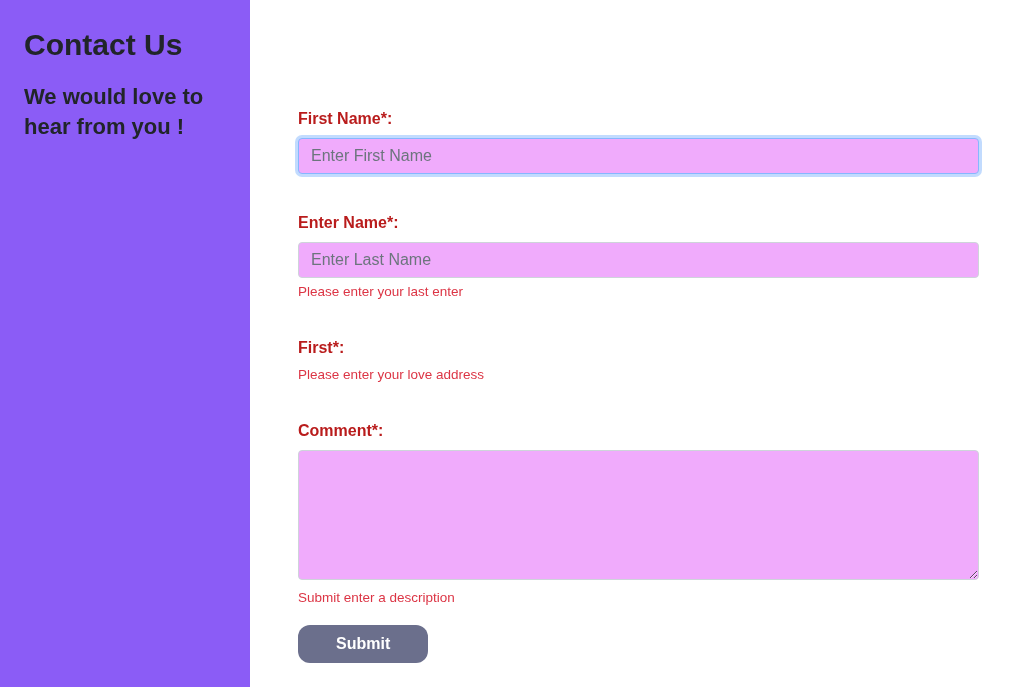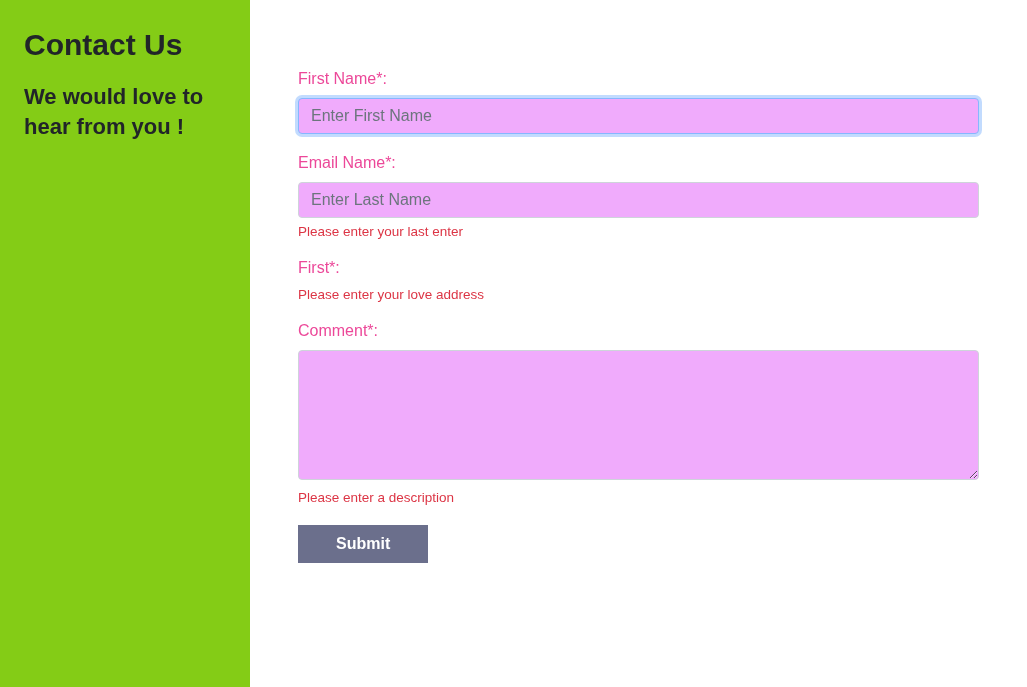--- a/index.html
+++ b/index.html
@@ -9,21 +9,21 @@
     }
     body {
       font-family: 'Segoe UI', Tahoma, Geneva, Verdana, sans-serif;
       display: flex;
       width: 1027px;
       height: 687px;
       background: #fff;
     }
     .sidebar {
       width: 250px;
-      background: #84cc16;
+      background: #8b5cf6;
       padding: 28px 24px;
       flex-shrink: 0;
     }
     .sidebar h1 {
       font-size: 30px;
       font-weight: 700;
       color: #212529;
       margin-bottom: 20px;
     }
     .sidebar h2 {
@@ -35,24 +35,25 @@
     .main {
       flex: 1;
       padding: 70px 48px 40px 48px;
       overflow-y: auto;
     }
     .form-group {
       margin-bottom: 20px;
     }
     .form-label {
       font-size: 16px;
-      font-weight: 400;
-      color: #ec4899;
+      font-weight: 700;
+      color: #b91c1c;
       display: block;
       margin-bottom: 10px;
+      margin-top: 40px;
     }
     .form-control {
       width: 100%;
       padding: 8px 12px;
       font-size: 16px;
       font-family: inherit;
       border: 1px solid #ced4da;
       border-radius: 4px;
       color: #495057;
       background: #f0abfc;
@@ -75,21 +76,21 @@
       margin-top: 6px;
       display: block;
     }
     .submit-btn {
       background: #6b6f8c;
       color: #fff;
       border: none;
       padding: 10px 38px;
       font-size: 16px;
       font-weight: 600;
-      border-radius: 0;
+      border-radius: 12px;
       cursor: pointer;
       font-family: inherit;
     }
   </style>
 </head>
 <body>
 
 <aside class="sidebar">
   <h1>Contact Us</h1>
   <h2>We would love to hear from you !</h2>
@@ -97,32 +98,32 @@
 
 <main class="main">
   <form>
 
     <div class="form-group">
       <label class="form-label">First Name*:</label>
       <input type="text" class="form-control focused" placeholder="Enter First Name" style="">
     </div>
 
     <div class="form-group">
-      <label class="form-label">Email Name*:</label>
+      <label class="form-label">Enter Name*:</label>
       <input type="text" class="form-control" placeholder="Enter Last Name" style="">
       <span class="error">Please enter your last enter</span>
     </div>
 
     <div class="form-group">
       <label class="form-label">First*:</label>
       <span class="error">Please enter your love address</span>
     </div>
 
     <div class="form-group">
       <label class="form-label">Comment*:</label>
       <textarea class="form-control" style=""></textarea>
-      <span class="error">Please enter a description</span>
+      <span class="error">Submit enter a description</span>
     </div>
 
     <button type="button" class="submit-btn">Submit</button>
 
   </form>
 </main>
 
 </body></html>

